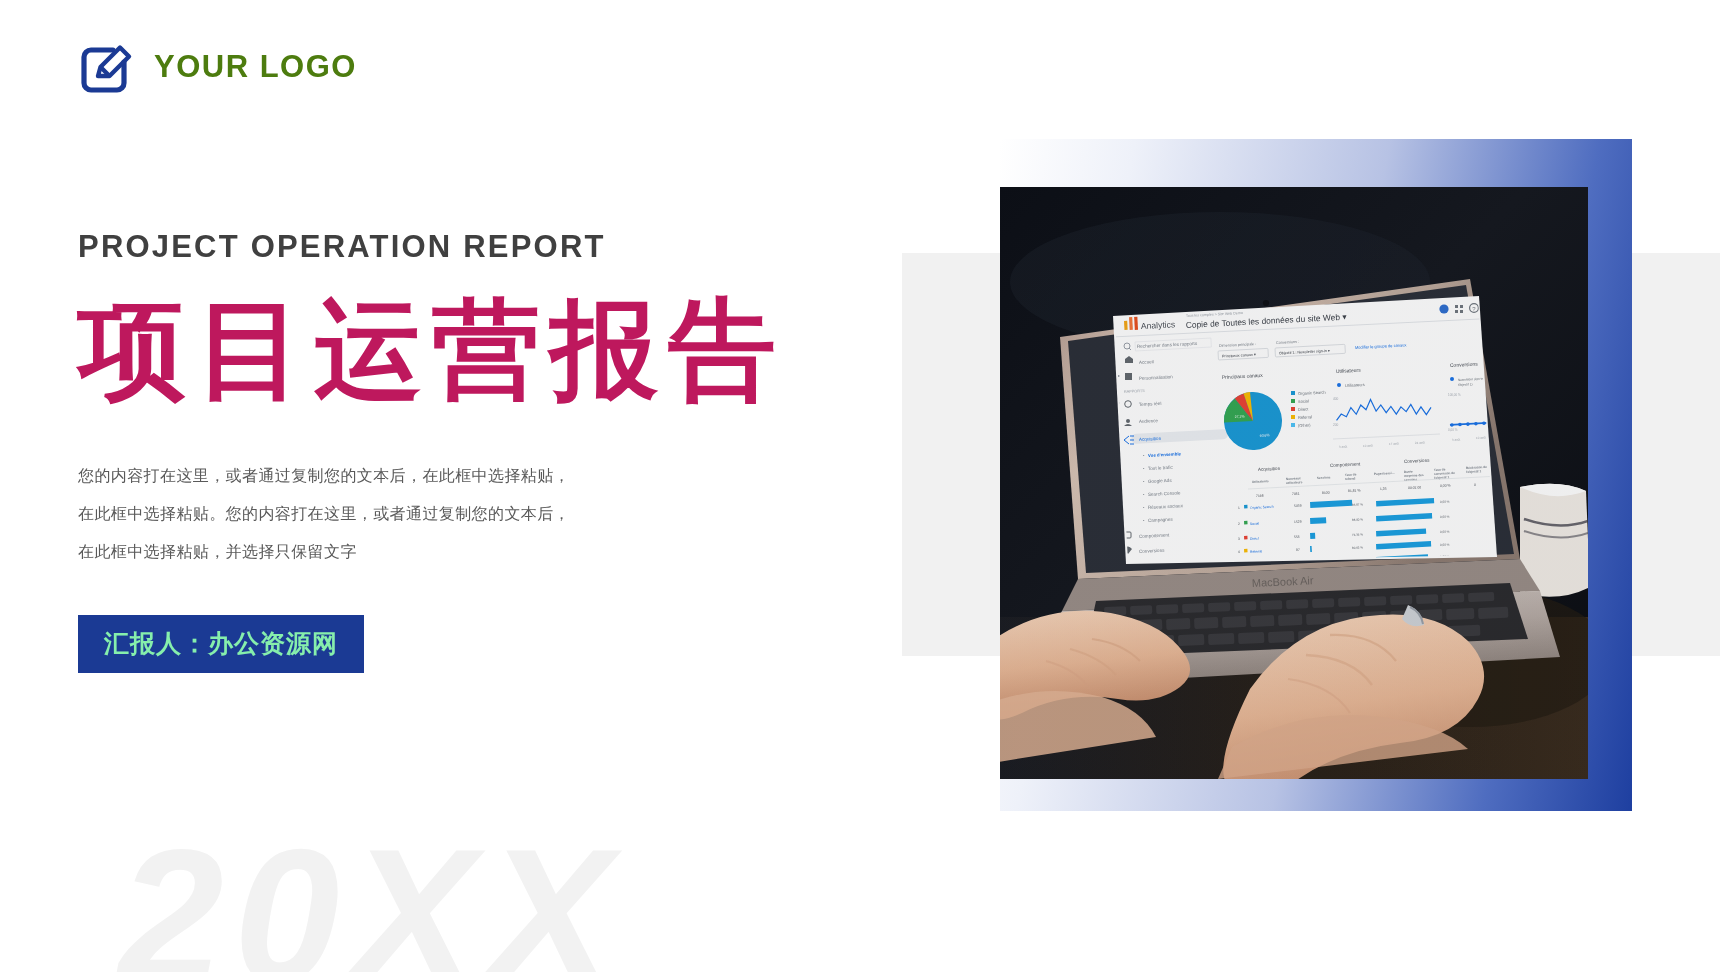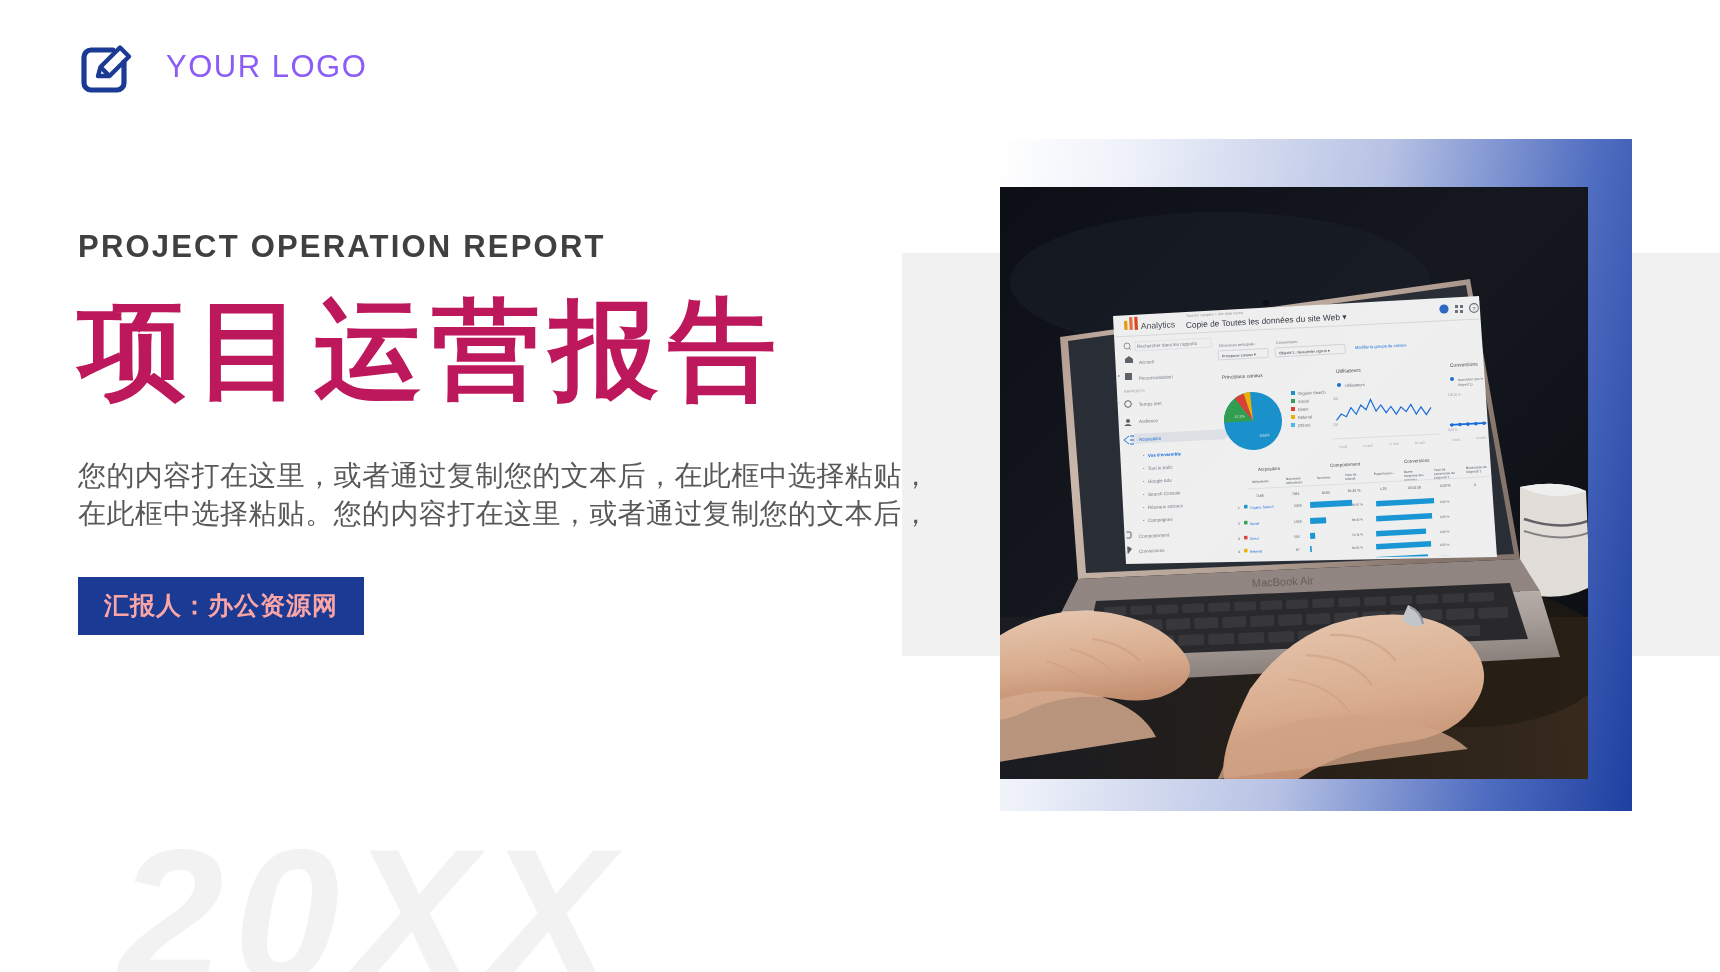--- a/index.html
+++ b/index.html
@@ -33,23 +33,22 @@
   .logo-row {
     position:absolute;
     left:78px; top:38px;
     display:flex; align-items:center; gap:18px;
     z-index:6;
   }
   .logo-mark { width:58px; height:58px; display:block; }
   .logo-text {
     font-size:31px;
     letter-spacing:1.5px;
-    color:#8b5cf6;
-    font-weight:400;
-    margin-left:12px;
+    color:#4d7c0f;
+    font-weight:700;
   }
 
   
   .left-col { position:absolute; left:78px; top:230px; z-index:5; width:760px; }
 
   .eyebrow {
     font-size:31px;
     font-weight:bold;
     letter-spacing:2.2px;
     color:#404040;
@@ -62,31 +61,31 @@
     font-size:108px;
     font-weight:bold;
     letter-spacing:10px;
     color:#be185d;
     line-height:1.12;
     white-space:nowrap;
   }
 
   .paragraph {
     margin-top:46px;
-    font-size:28px;
+    font-size:16px;
     line-height:38px;
     color:#595959;
     letter-spacing:0.4px;
     max-width:640px;
   }
 
   .badge-row { margin-top:44px; display:flex; gap:64px; }
   .badge {
     background:#1b3a94;
-    color:#fca5a5;
+    color:#86efac;
     font-size:25px;
     font-weight:bold;
     letter-spacing:1px;
     padding:12px 26px 13px 26px;
     display:inline-block;
     white-space:nowrap;
   }
 
   
   .gray-band {
@@ -498,20 +497,21 @@
 
   <div class="left-col">
 
     <div class="eyebrow">PROJECT OPERATION REPORT</div>
 
     <div class="headline">项目运营报告</div>
 
     <div class="paragraph">
       <div class="nowrap">您的内容打在这里，或者通过复制您的文本后，在此框中选择粘贴，</div>
       <div class="nowrap">在此框中选择粘贴。您的内容打在这里，或者通过复制您的文本后，</div>
+      <div class="nowrap">在此框中选择粘贴，并选择只保留文字</div>
     </div>
 
     <div class="badge-row">
       <span class="badge">汇报人：办公资源网</span>
     </div>
 
   </div>
 
 </div>
 

